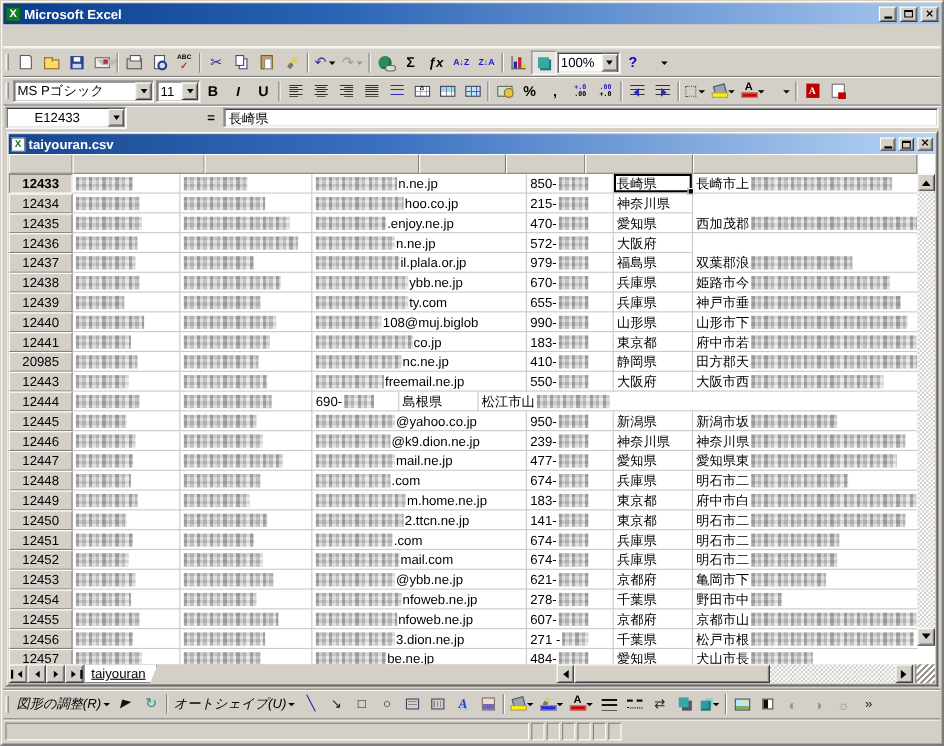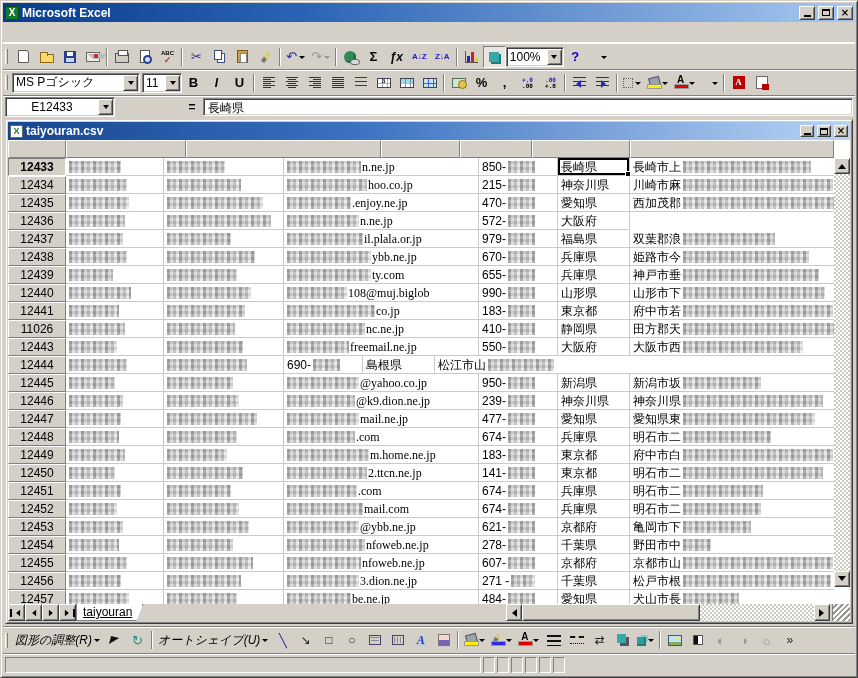--- a/index.html
+++ b/index.html
@@ -165,21 +165,21 @@
            display:flex; align-items:center; justify-content:center; font-size:12px; }
   .corner { width:58px; }
   .ch { width:98px; } .ch:nth-of-type(2) { width:120px; } .ch:nth-of-type(3) { width:195px; }
   .ch:nth-of-type(4) { width:79px; } .ch:nth-of-type(5) { width:72px; } .ch:last-child { flex:1; }
   .gridrows { display:flex; flex-direction:column; }
   .grow { display:flex; height:18px; }
   .rh { width:58px; background:#d4d0c8; border:1px solid; border-color:#fff #808080 #808080 #fff;
         display:flex; align-items:center; justify-content:center; font-size:12px; }
   .c { border-right:1px solid #c9c9c9; border-bottom:1px solid #c9c9c9; padding:1px 2px 0 3px;
        white-space:nowrap; overflow:hidden; display:flex; align-items:center; font-size:12px; }
-  .ca { width:98px; } .cb { width:120px; } .cc { width:195px;font-family:Liberation Serif, serif; } .cd { width:79px; } .ce { width:72px; } .cf { flex:1; border-right:none; }
+  .ca { width:98px; } .cb { width:120px; } .cc { width:195px; } .cd { width:79px; } .ce { width:72px; } .cf { flex:1; border-right:none; }
   .mz { display:inline-block; height:12px; flex:none;
         background:
           repeating-linear-gradient(90deg, rgba(90,90,90,.45) 0 3px, rgba(195,195,195,.38) 3px 6px, rgba(135,135,135,.42) 6px 9px, rgba(228,228,228,.4) 9px 12px),
           repeating-linear-gradient(180deg, rgba(120,120,120,.38) 0 3px, rgba(214,214,214,.38) 3px 6px); }
   .cc .mz { margin-right:1px; } .cd .mz,.cf .mz { margin-left:2px; }
   .active-row .rh { font-weight:bold; border-color:#808080 #fff #fff #808080; }
   .active-row .ce { position:relative; box-shadow: inset 0 0 0 2px #000; overflow:visible; z-index:3; }
   .active-row .ce::after { content:""; position:absolute; right:-2px; bottom:-2px; width:4px; height:4px; background:#000; border:1px solid #fff; }
 
   .dither { background-image:
@@ -531,24 +531,20 @@
                   <span class="mz" style="width: 80px;"></span>
                   <span>hoo.co.jp</span>
                 </span>
                 <span class="c cd">
                   <span>215-</span>
                   <span class="mz" style="width: 27px;"></span>
                 </span>
                 <span class="c ce">
                   <span>神奈川県</span>
                 </span>
-                <span class="c cf">
-                  <span>川崎市麻</span>
-                  <span class="mz" style="width: 150px;"></span>
-                </span>
               </div>
               <div class="grow 西加茂郡">
                 <span class="rh">12435</span>
                 <span class="c ca">
                   <span class="mz" style="width: 60px;"></span>
                 </span>
                 <span class="c cb">
                   <span class="mz" style="width: 96px;"></span>
                 </span>
                 <span class="c cc">
@@ -701,21 +697,21 @@
                 </span>
                 <span class="c ce">
                   <span>東京都</span>
                 </span>
                 <span class="c cf">
                   <span>府中市若</span>
                   <span class="mz" style="width: 150px;"></span>
                 </span>
               </div>
               <div class="grow 田方郡天">
-                <span class="rh">11026</span>
+                <span class="rh">20985</span>
                 <span class="c ca">
                   <span class="mz" style="width: 56px;"></span>
                 </span>
                 <span class="c cb">
                   <span class="mz" style="width: 68px;"></span>
                 </span>
                 <span class="c cc">
                   <span class="mz" style="width: 78px;"></span>
                   <span>nc.ne.jp</span>
                 </span>

